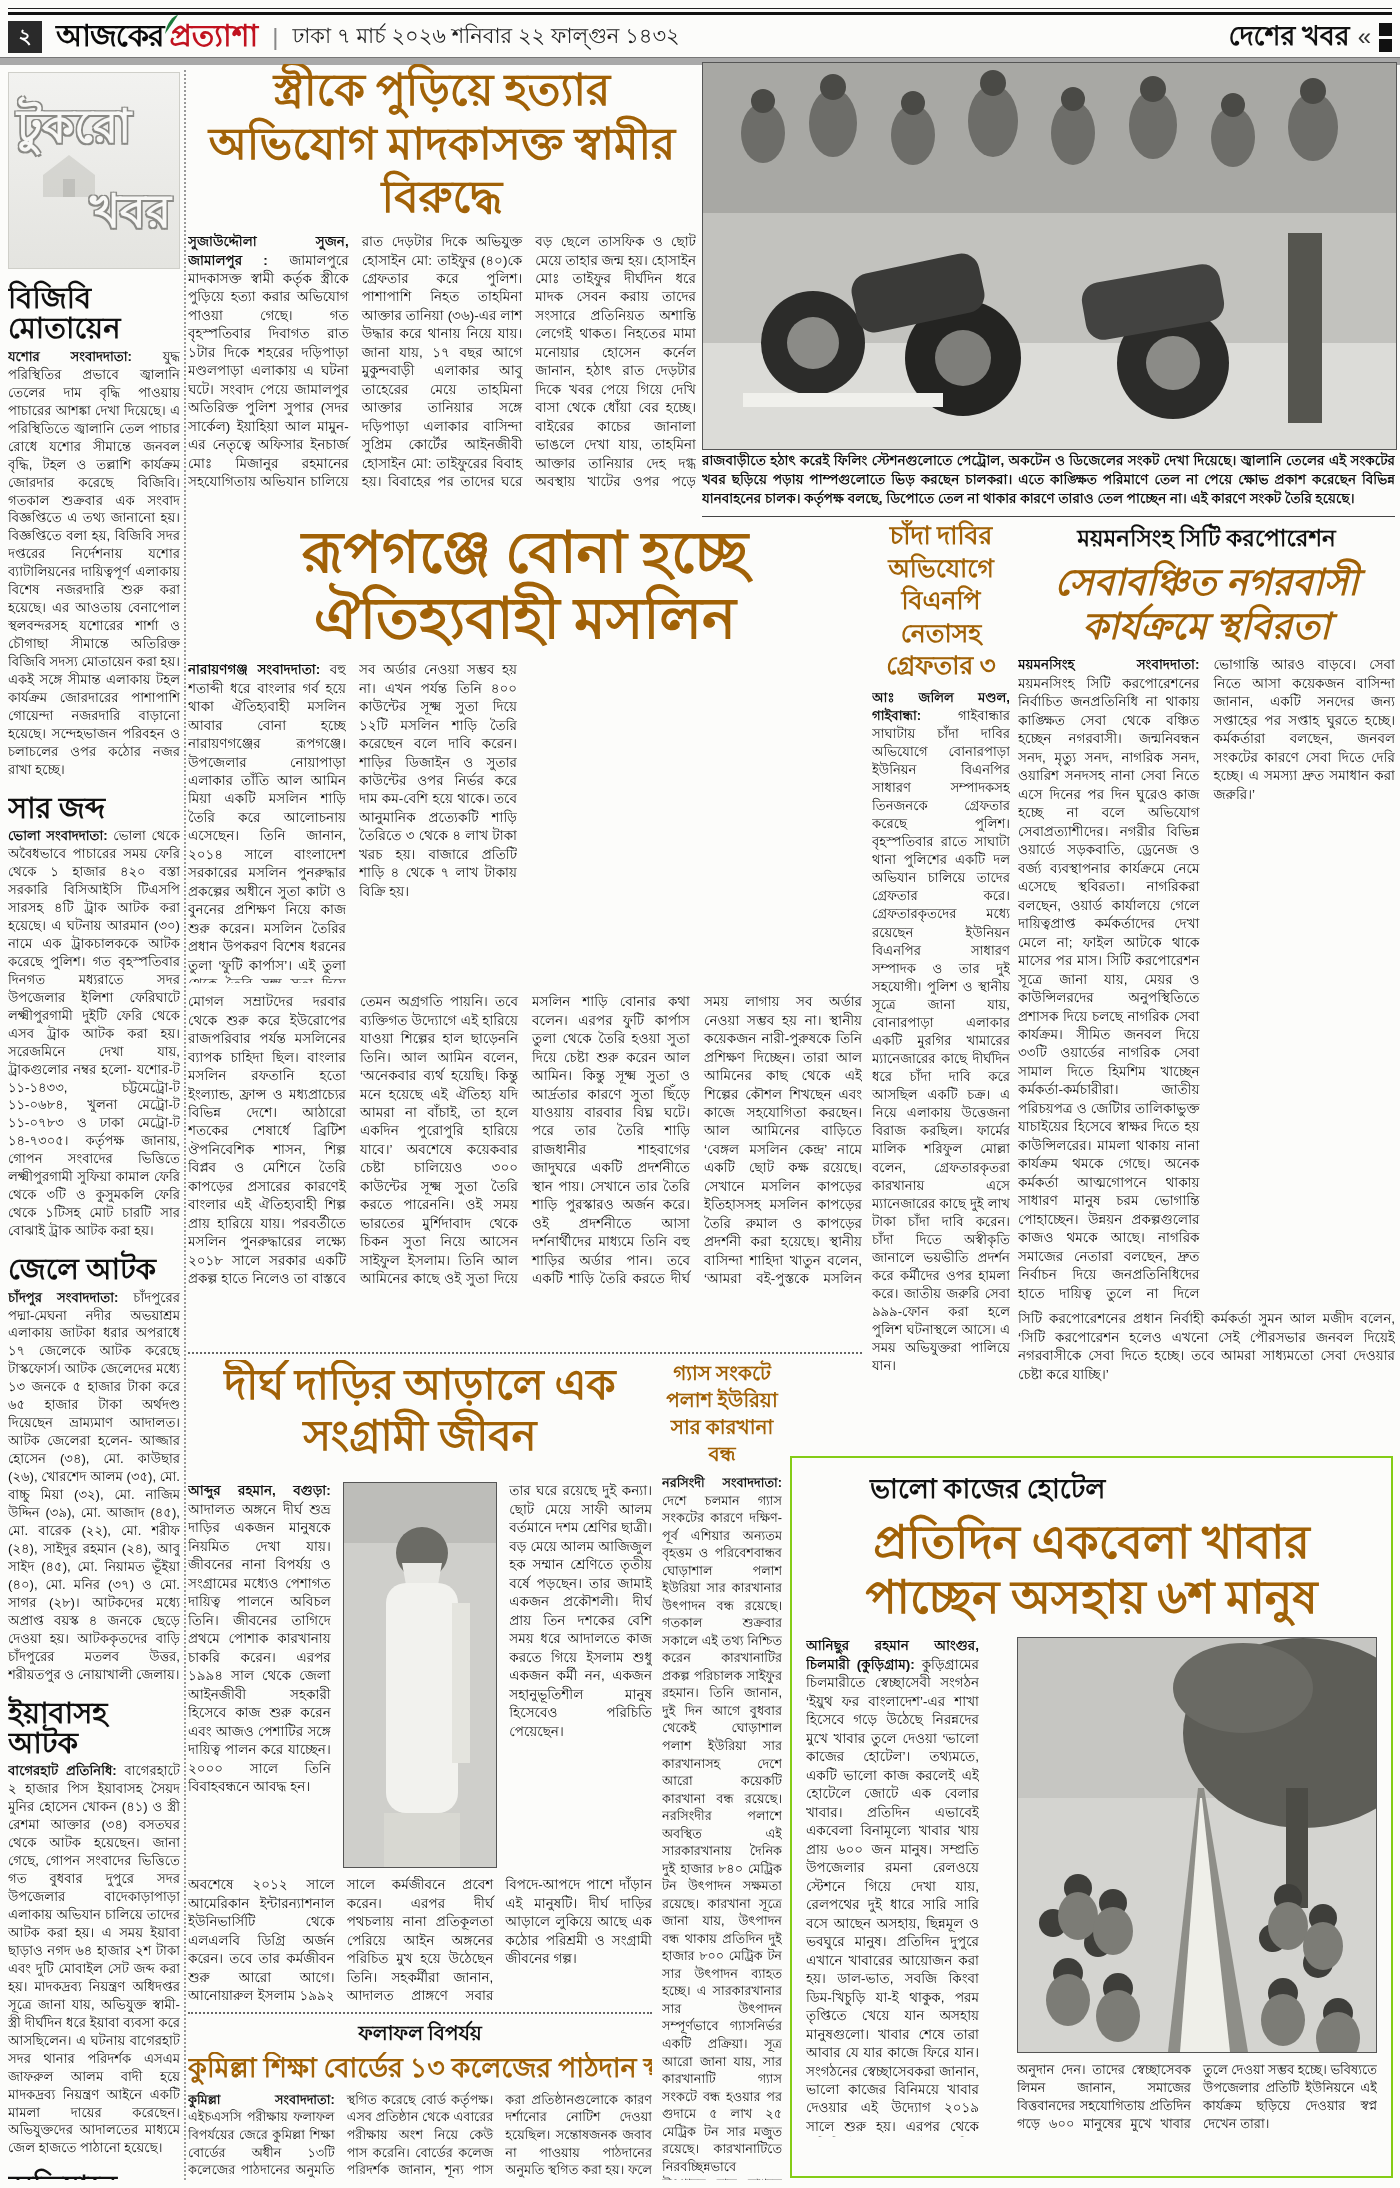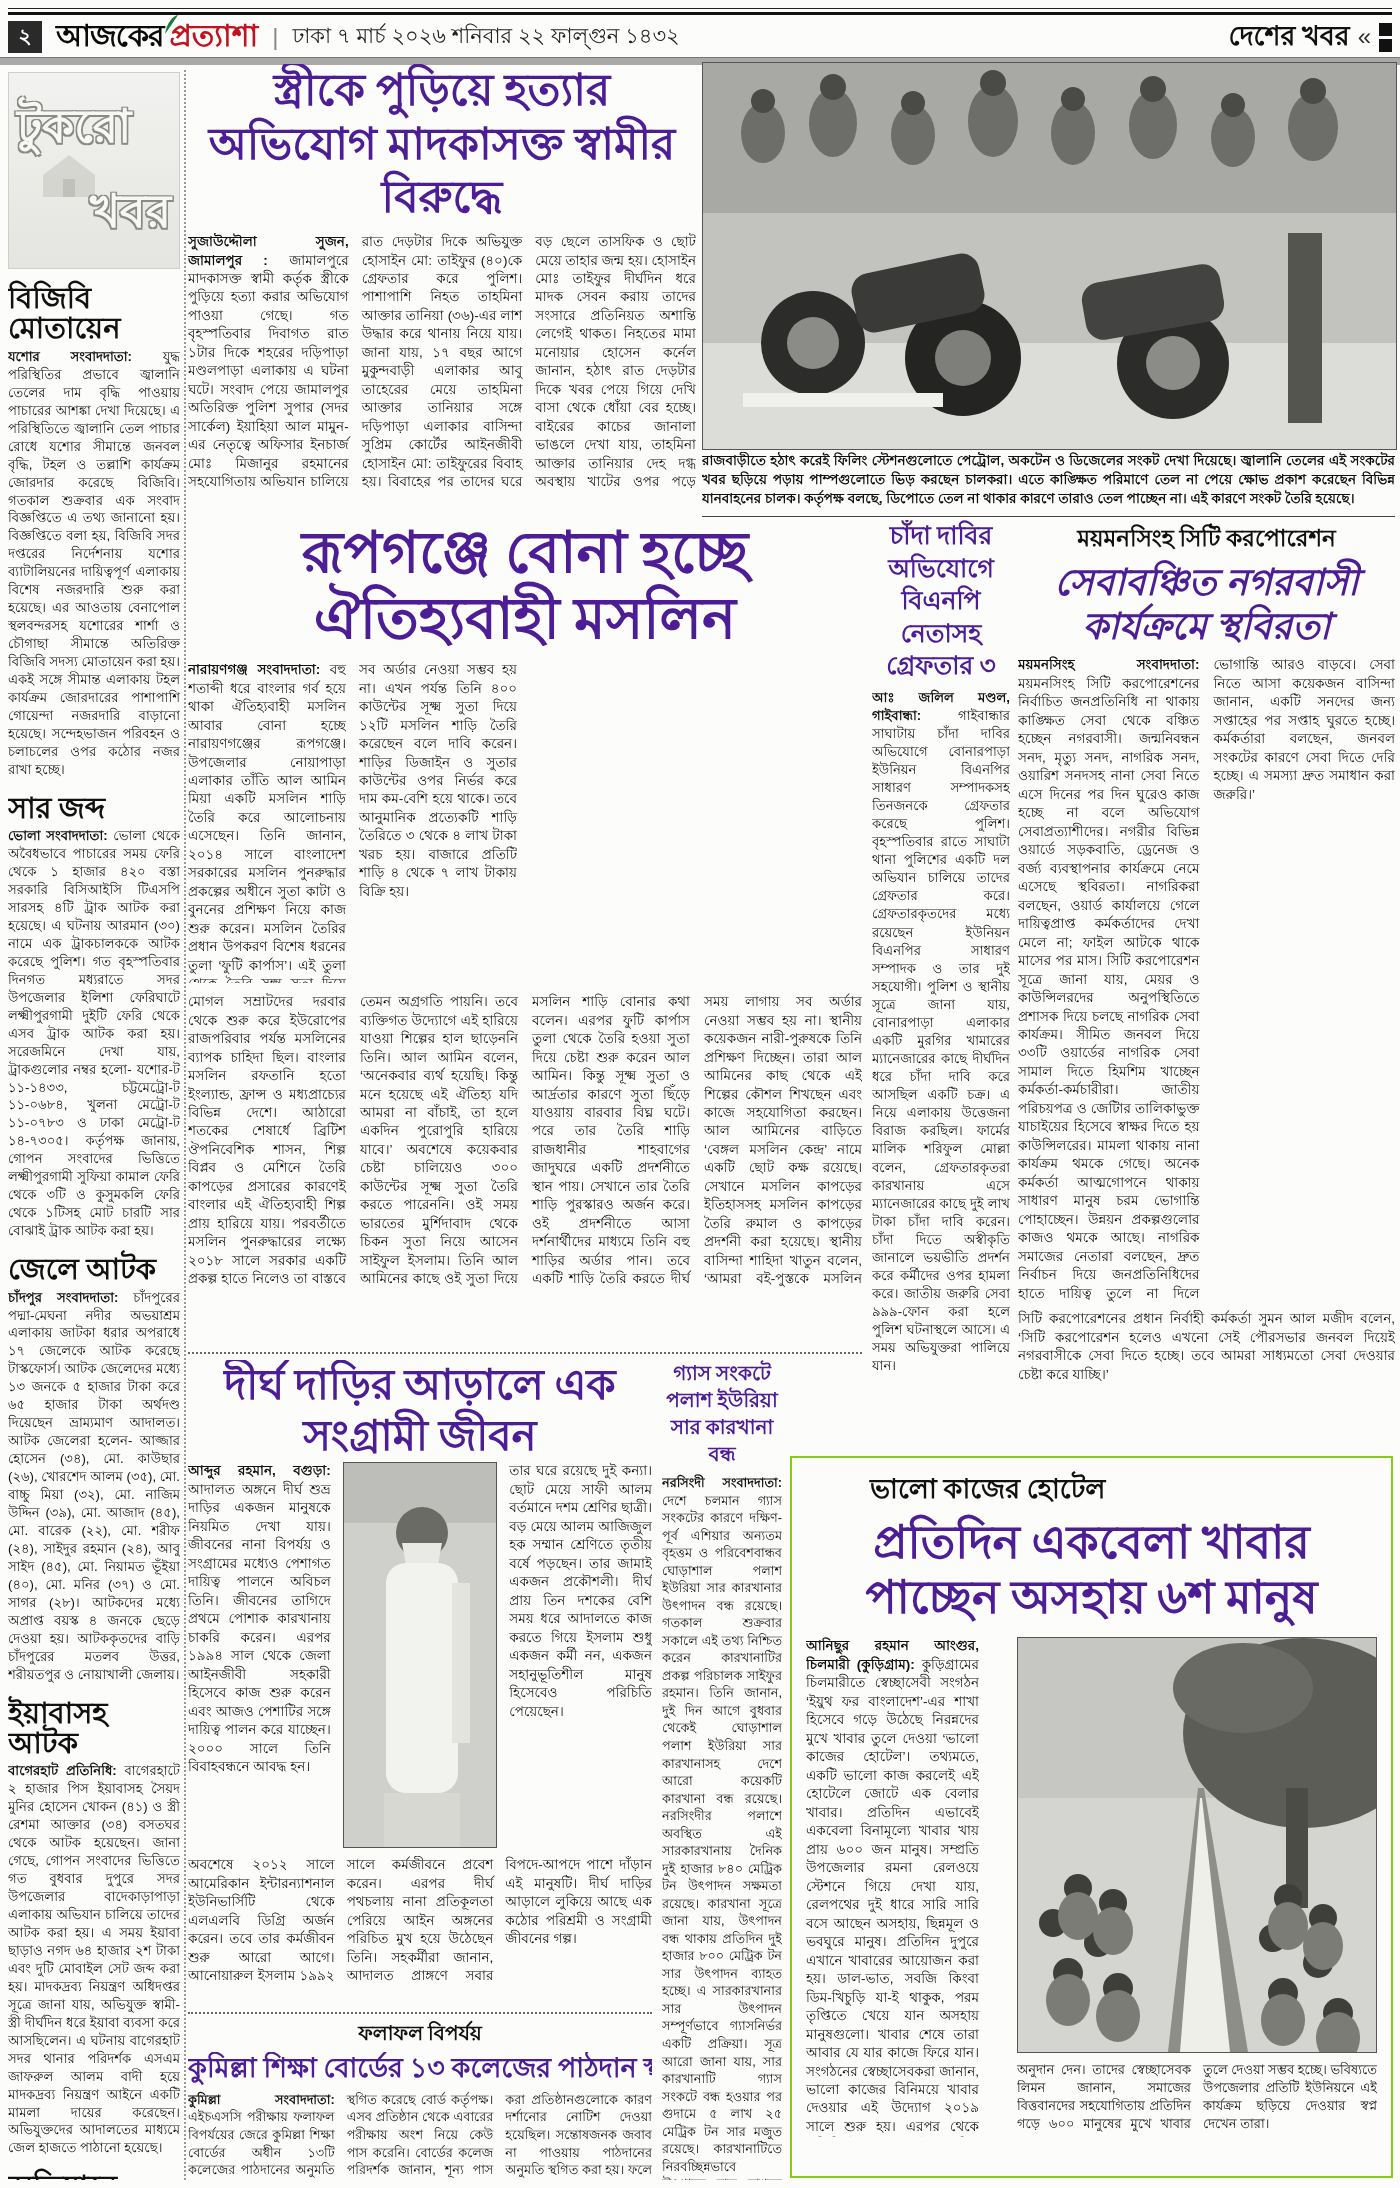--- a/index.html
+++ b/index.html
@@ -31,21 +31,21 @@
   .ticker-line1,.ticker-line2{position:absolute;font-size:46px;font-weight:800;color:#f7f7f5;
      text-shadow:-1.5px -1.5px 0 #8a8a86,1.5px -1.5px 0 #8a8a86,-1.5px 1.5px 0 #8a8a86,1.5px 1.5px 0 #8a8a86;}
   .ticker-line1{left:8px;top:18px;}
   .ticker-line2{right:8px;bottom:16px;}
   .ticker-house{position:absolute;left:30px;top:78px;width:60px;height:48px;opacity:.45;}
   .rail h2{font-family:"Liberation Serif",serif;font-size:29px;font-weight:800;margin:14px 0 4px;line-height:1.05;}
   .rail p{font-size:13.2px;line-height:1.36;text-align:justify;margin:0;}
   .rail p b, .body-col b, .cap b{font-weight:bold;margin-top:16px;}
   
   .bodytext{font-size:13.5px;line-height:1.37;text-align:justify;}
-  .headline{font-family:"Liberation Serif",serif;font-weight:800;text-align:center;line-height:1.22;color:#4c1d95;}
+  .headline{font-family:"Liberation Serif",serif;font-weight:800;text-align:center;line-height:1.22;color:#a16207;}
   .kicker{font-family:"Liberation Serif",serif;font-weight:700;text-align:center;}
   
   .art-burn{position:absolute;left:188px;top:64px;width:508px;height:448px;overflow:hidden;}
   .art-burn .headline{font-size:44px;}
   .art-burn .cols{margin-top:8px;height:262px;columns:3;column-gap:13px;column-fill:auto;overflow:hidden;}
   
   .photo-main{position:absolute;left:702px;top:62px;width:693px;height:386px;border:1px solid #555;overflow:hidden;}
   .caption-main{position:absolute;left:702px;top:452px;width:693px;height:58px;font-size:13.5px;font-weight:bold;
                 line-height:1.4;text-align:justify;overflow:hidden;}
   .rule-under-caption{position:absolute;left:702px;top:516px;width:693px;height:1px;background:#444;}
@@ -66,21 +66,21 @@
   .art-mym{position:absolute;left:1018px;top:520px;width:377px;height:928px;overflow:hidden;}
   .art-mym .kicker{font-size:23px;}
   .art-mym .headline{font-size:37px;line-height:1.18;margin-top:2px;font-style:italic;}
   .mym-cols{margin-top:8px;height:648px;columns:2;column-gap:14px;column-fill:auto;overflow:hidden;}
   .mym-tail{margin-top:6px;height:104px;overflow:hidden;}
   
   .dot-rule{position:absolute;border-top:2px dotted #666;}
   
   .art-beard{position:absolute;left:188px;top:1360px;width:464px;height:650px;overflow:hidden;}
   .art-beard .headline{font-size:42px;}
-  .beard-row{display:flex;gap:12px;margin-top:0;height:386px;overflow:hidden;}
+  .beard-row{display:flex;gap:12px;margin-top:20px;height:386px;overflow:hidden;}
   .beard-colL,.beard-colR{width:146px;overflow:hidden;}
   .photo-beard{width:156px;height:384px;border:1px solid #555;overflow:hidden;}
   .beard-bottom{margin-top:8px;height:132px;columns:3;column-gap:12px;column-fill:auto;overflow:hidden;}
   
   .art-gas{position:absolute;left:662px;top:1360px;width:120px;height:820px;overflow:hidden;}
   .art-gas .headline{font-size:20px;line-height:1.35;}
   .art-gas .bodytext{font-size:12.8px;margin-top:6px;}
   
   .art-hotel{position:absolute;left:790px;top:1456px;width:603px;height:722px;border:2px solid #84cc16;
              box-sizing:border-box;padding:10px 14px;overflow:hidden;}

